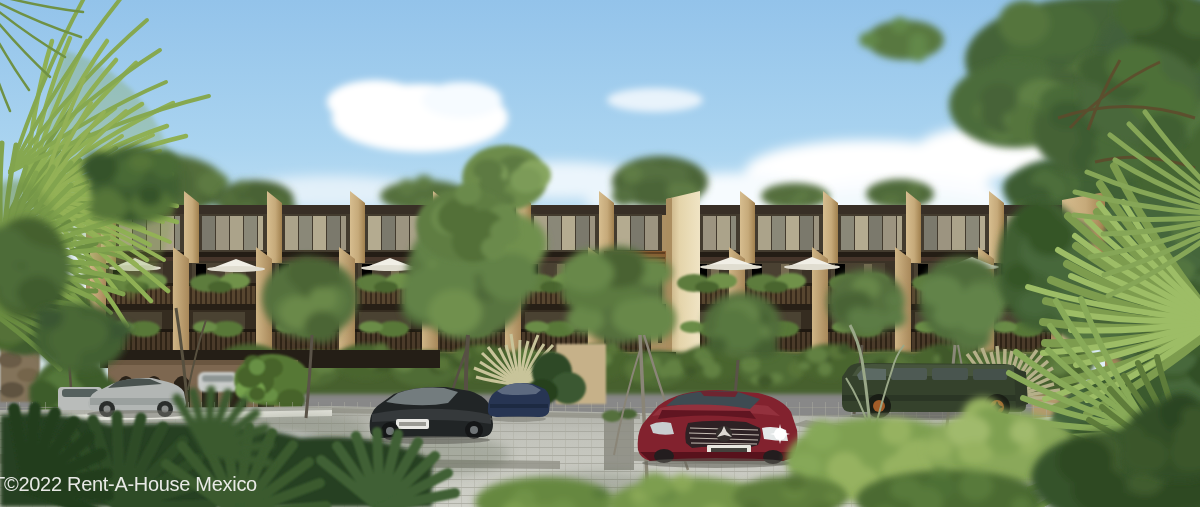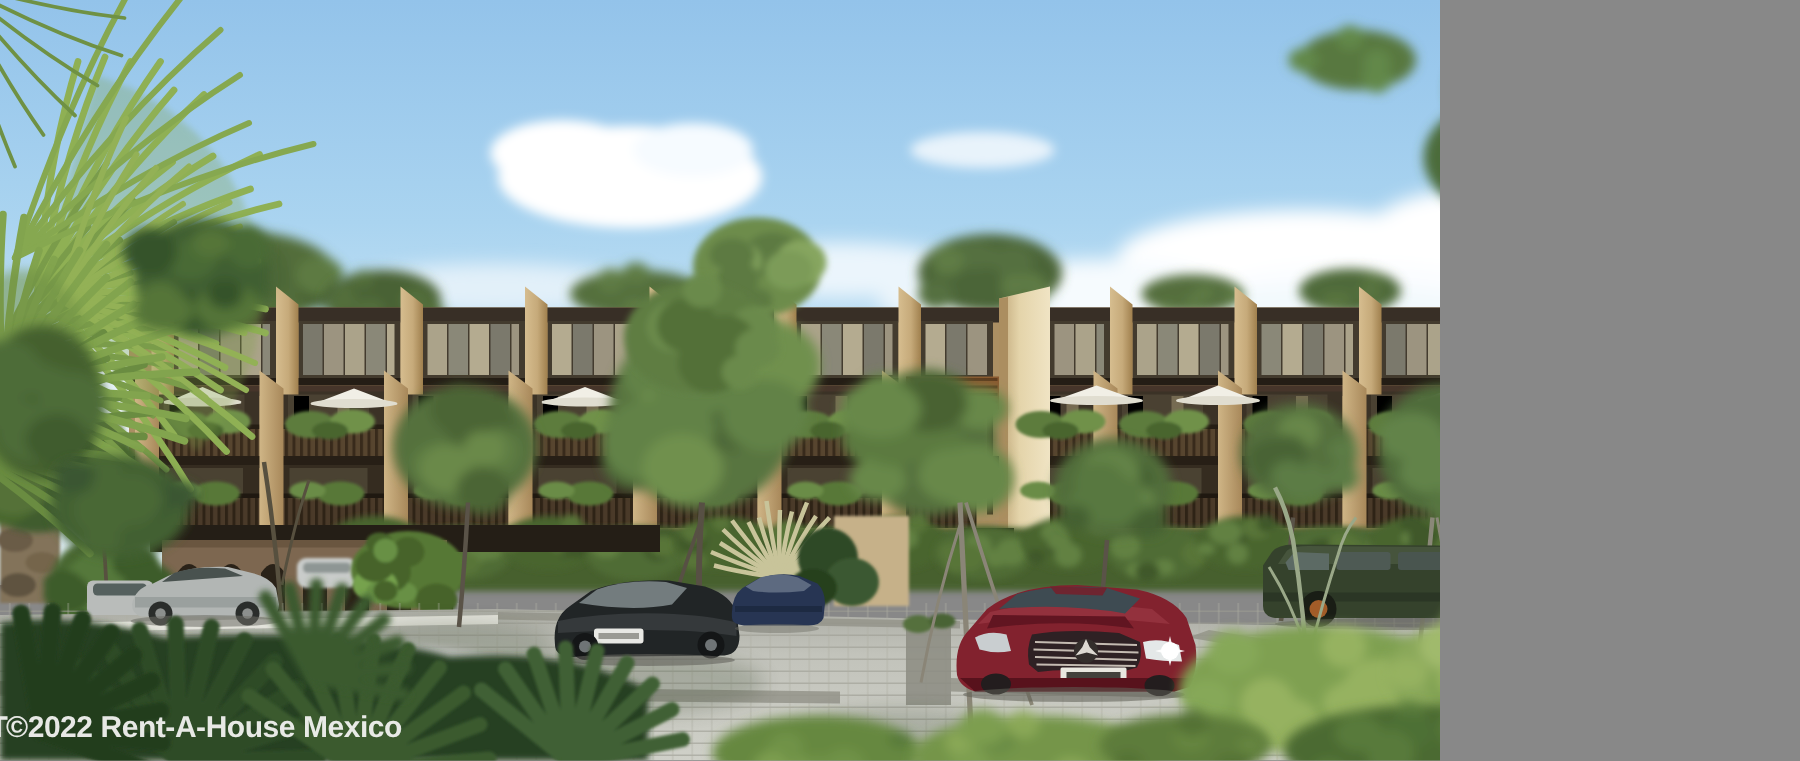--- a/index.html
+++ b/index.html
@@ -1,14 +1,14 @@
 <!DOCTYPE html>
 <html><head><meta charset="utf-8"><style>
 html,body{margin:0;padding:0;background:#888;}
-.scene{position:relative;width:960px;height:507px;overflow:hidden;font-family:"Liberation Sans",sans-serif;font-weight:bold;}
+.scene{position:relative;width:1200px;height:507px;overflow:hidden;font-family:"Liberation Sans",sans-serif;}
 </style></head><body>
 <div class="scene">
 <svg width="1200" height="507" viewBox="0 0 1200 507" xmlns="http://www.w3.org/2000/svg">
 <defs>
 <linearGradient id="sky" x1="0" y1="0" x2="0" y2="1">
  <stop offset="0" stop-color="#93c3ea"></stop>
  <stop offset="0.38" stop-color="#aad4f0"></stop>
  <stop offset="0.7" stop-color="#cfe8f6"></stop>
  <stop offset="1" stop-color="#e6f2f9"></stop>
 </linearGradient>

